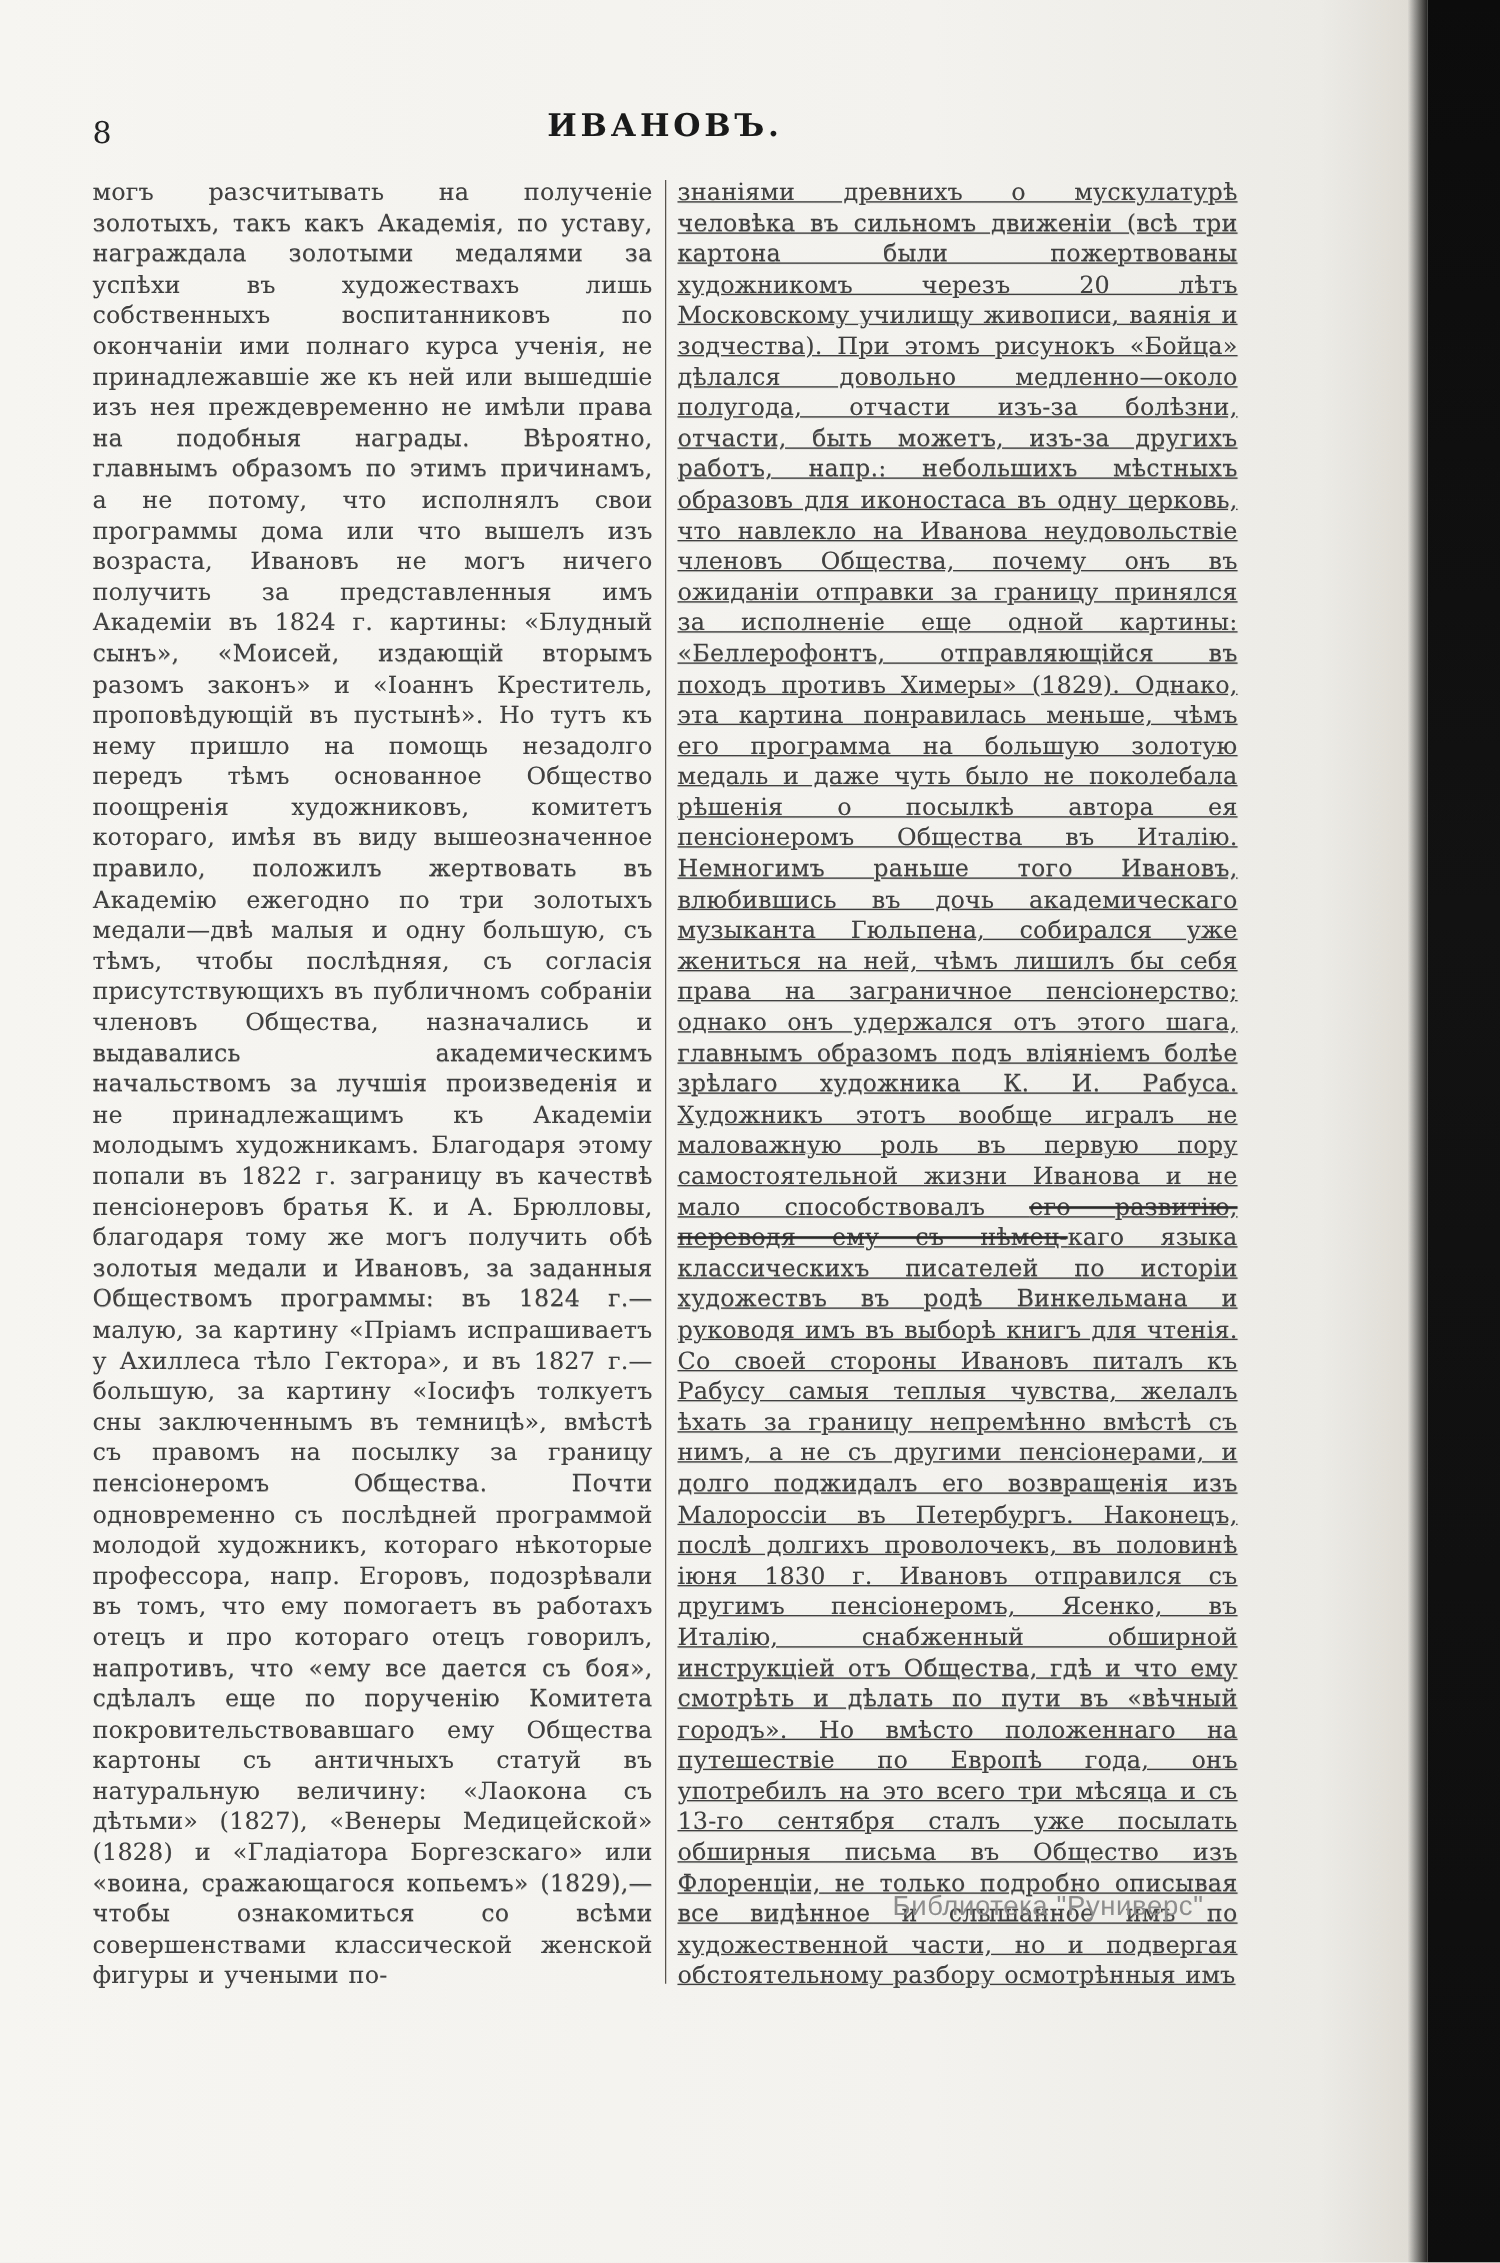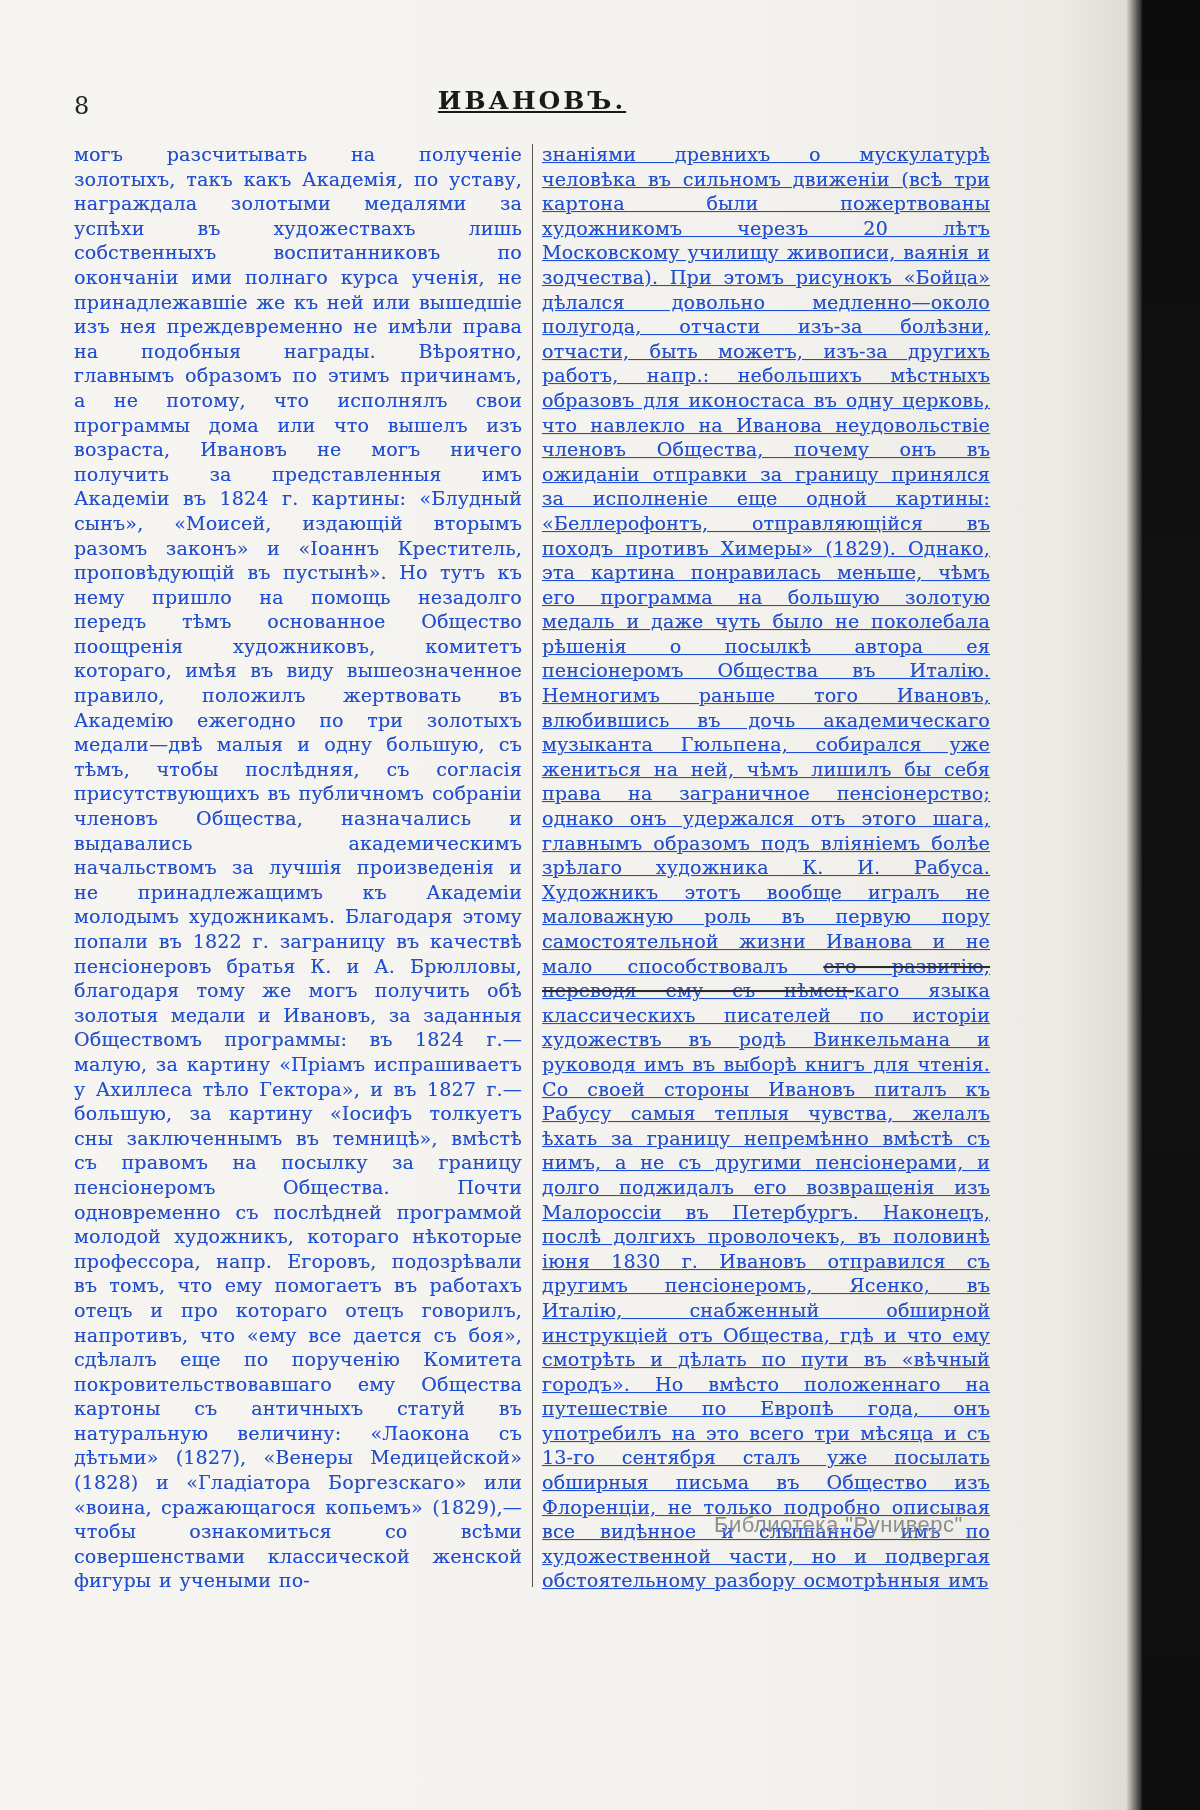--- a/index.html
+++ b/index.html
@@ -45,38 +45,37 @@
   .running-title {
     position: absolute;
     top: 86px;
     left: 74px;
     width: 916px;
     text-align: center;
     font-size: 25px;
     font-weight: bold;
     letter-spacing: 3px;
     color: #1a1a1a;
-    text-decoration: underline;
   }
   .columns {
     position: absolute;
     top: 142px;
     left: 74px;
     width: 916px;
     display: flex;
     align-items: stretch;
   }
   .column {
     width: 452px;
     text-align: justify;
     font-size: 19px;
     line-height: 24.6px;
     letter-spacing: 0.2px;
     word-spacing: 1.5px;
-    color: #1d4ed8;
+    color: #404040;
     text-shadow: 0.2px 0.2px 0 rgba(25,25,25,0.35);
   }
   .column.left { padding-right: 4px; }
   .column.right { padding-left: 4px; text-decoration: underline; }
   .divider {
     width: 0;
     border-left: 1px solid #58534c;
     margin: 2px 5px 6px 6px;
   }
   .strike {

